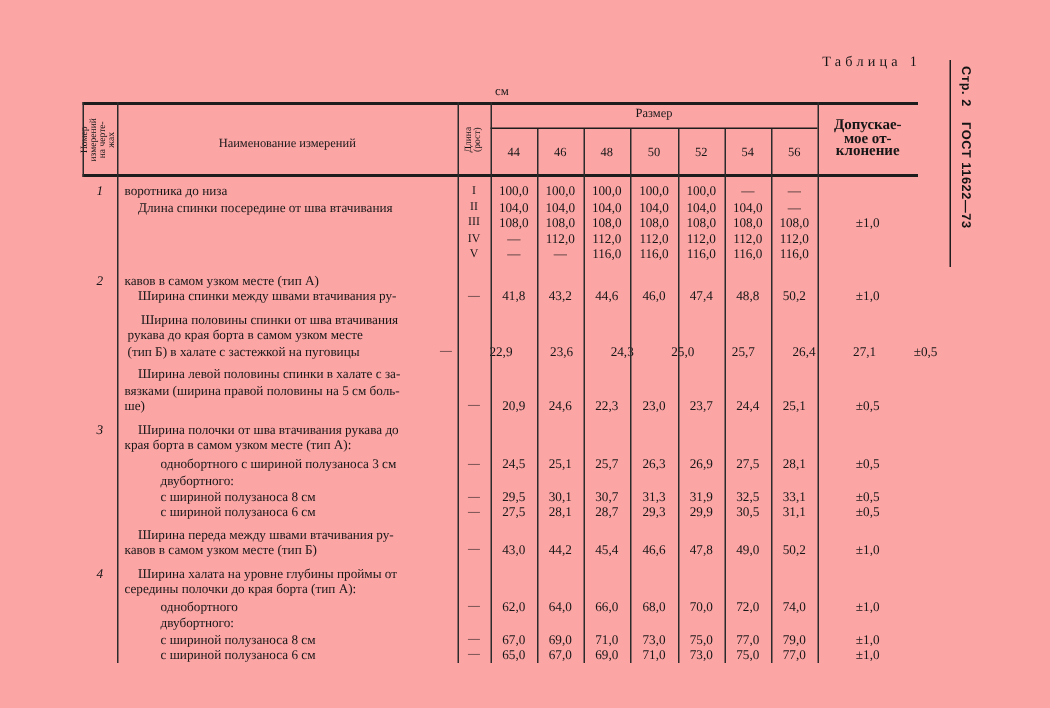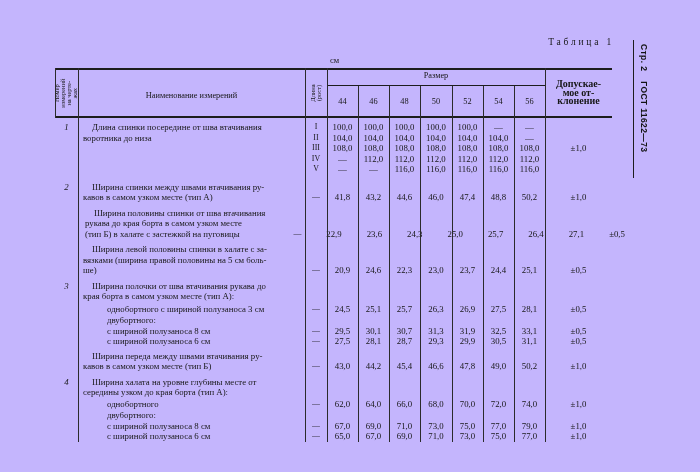--- a/index.html
+++ b/index.html
@@ -1,16 +1,16 @@
 <!DOCTYPE html>
 <html><head>
 <meta charset="utf-8">
 <style>
   html,body{margin:0;padding:0;}
-  .page{position:relative;width:700px;height:472px;background:#c4b5fd;overflow:hidden;
+  .page{position:relative;width:700px;height:472px;background:#fca5a5;overflow:hidden;
         font-family:"Liberation Serif",serif;color:#171717;}
   
   .caption{position:absolute;top:37px;left:55px;width:559px;text-align:right;
            font-size:9.5px;letter-spacing:2.8px;}
   .unit{position:absolute;top:55px;left:330px;width:40px;text-align:left;font-size:8.5px;}
   
   .mrule{position:absolute;left:633px;top:40px;width:1px;height:138px;background:#1d1d1d;}
   .mnote{position:absolute;left:636px;top:44px;width:16px;height:134px;}
   .mnote .rot{position:absolute;left:13px;top:0;transform:rotate(90deg);transform-origin:0 0;
               white-space:nowrap;font-family:"Liberation Sans",sans-serif;font-weight:700;
@@ -108,22 +108,22 @@
         <div>мое от-</div>
         <div>клонение</div>
       </div>
 
     <div id="tbody">
         <div class="grp" style="padding-top: 2px;">
           <div class="c cnum">
             <div>1</div>
           </div>
           <div class="c cname">
+            <div class="ln c">воротника до низа</div>
             <div class="ln p">Длина спинки посередине от шва втачивания</div>
-            <div class="ln c">воротника до низа</div>
           </div>
           <div class="c stk crost v-top">
             <div>I</div>
             <div>II</div>
             <div>III</div>
             <div>IV</div>
             <div>V</div>
           </div>
           <div class="c stk csize v-top">
             <div>100,0</div>
@@ -176,22 +176,22 @@
           </div>
           <div class="c stk callow v-mid">
             <div>±1,0</div>
           </div>
         </div>
         <div class="grp" style="padding-top: 7px;">
           <div class="c cnum">
             <div>2</div>
           </div>
           <div class="c cname">
+            <div class="ln c">кавов в самом узком месте (тип А)</div>
             <div class="ln p">Ширина спинки между швами втачивания ру-</div>
-            <div class="ln c">кавов в самом узком месте (тип А)</div>
           </div>
           <div class="c stk crost v-bot">
             <div>—</div>
           </div>
           <div class="c stk csize v-bot">
             <div>41,8</div>
           </div>
           <div class="c stk csize v-bot">
             <div>43,2</div>
           </div>
@@ -448,22 +448,22 @@
           </div>
           <div class="c stk callow v-bot">
             <div>±1,0</div>
           </div>
         </div>
         <div class="grp" style="padding-top: 5px;">
           <div class="c cnum">
             <div>4</div>
           </div>
           <div class="c cname">
-            <div class="ln p">Ширина халата на уровне глубины месте от</div>
-            <div class="ln c">середины узком до края борта (тип А):</div>
+            <div class="ln p">Ширина халата на уровне глубины проймы от</div>
+            <div class="ln c">середины полочки до края борта (тип А):</div>
           </div>
           <div class="c stk crost v-bot"></div>
           <div class="c stk csize v-bot"></div>
           <div class="c stk csize v-bot"></div>
           <div class="c stk csize v-bot"></div>
           <div class="c stk csize v-bot"></div>
           <div class="c stk csize v-bot"></div>
           <div class="c stk csize v-bot"></div>
           <div class="c stk csize v-bot"></div>
           <div class="c stk callow v-bot"></div>

